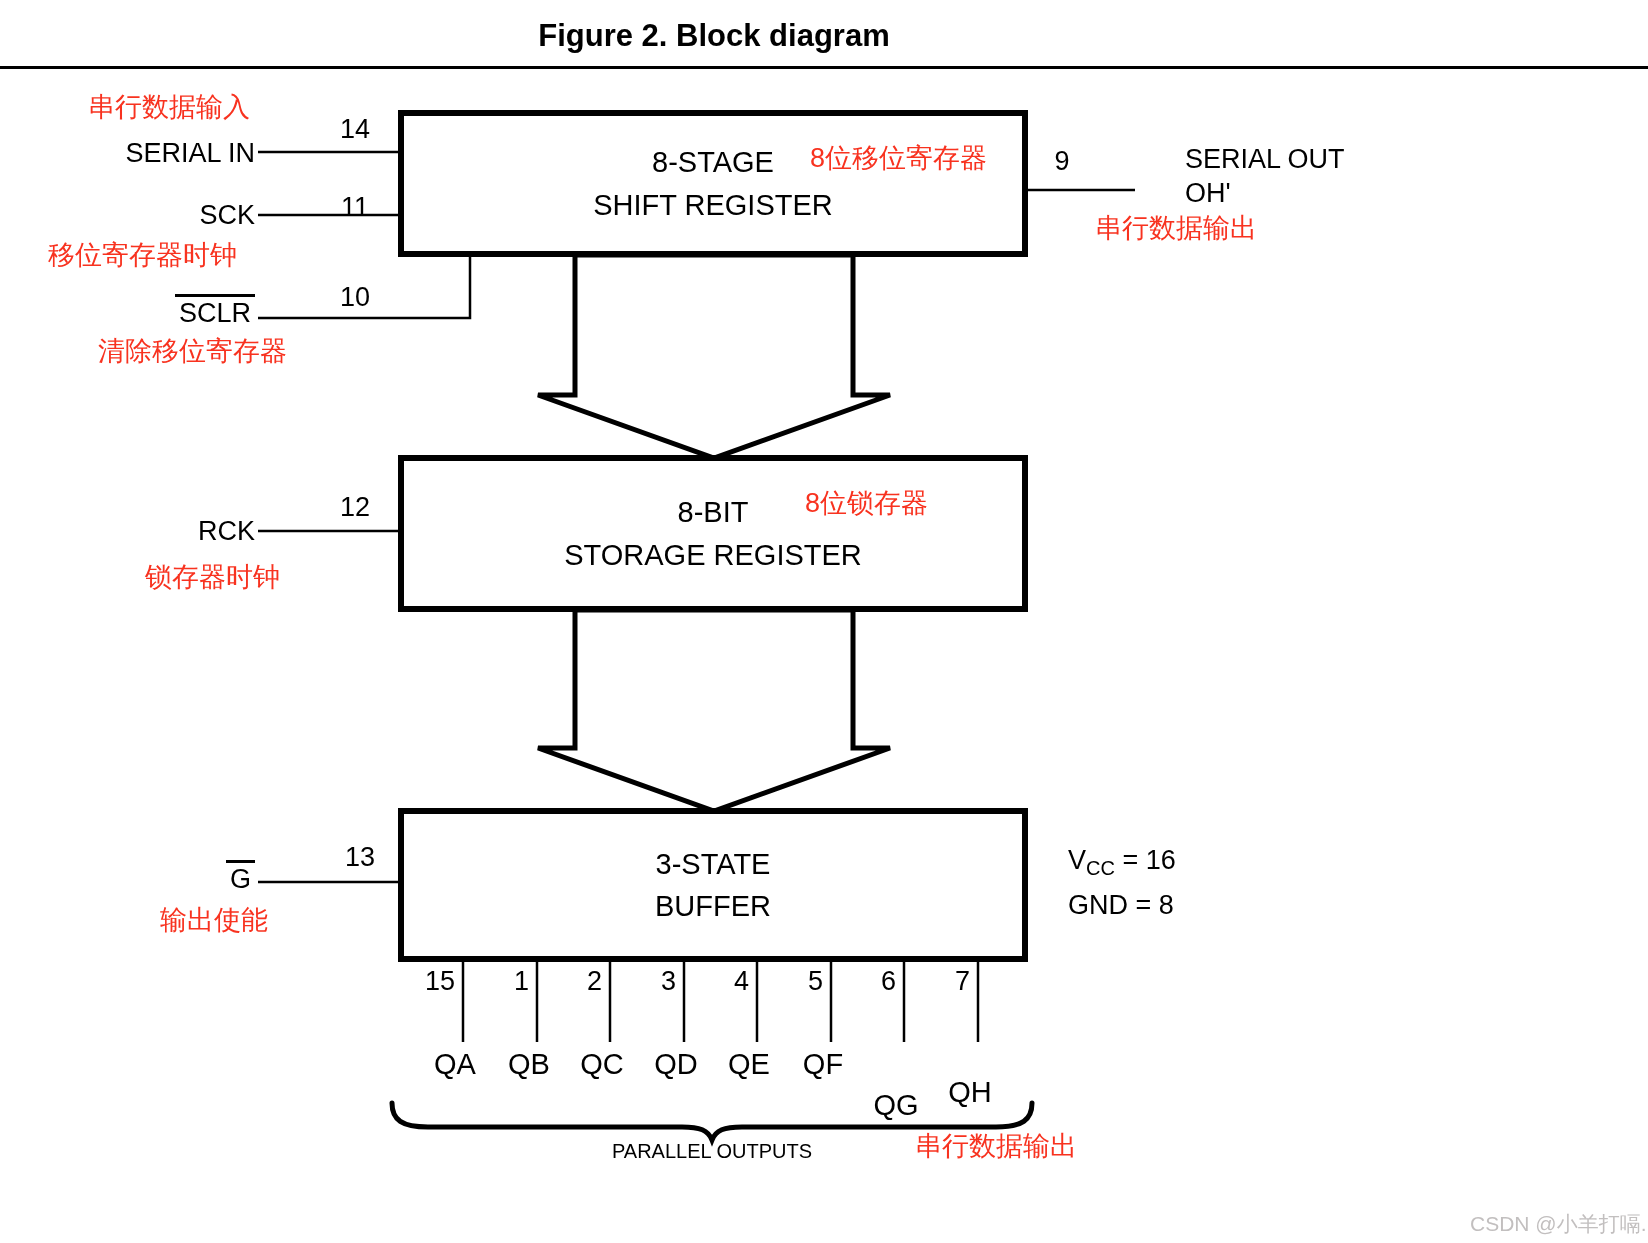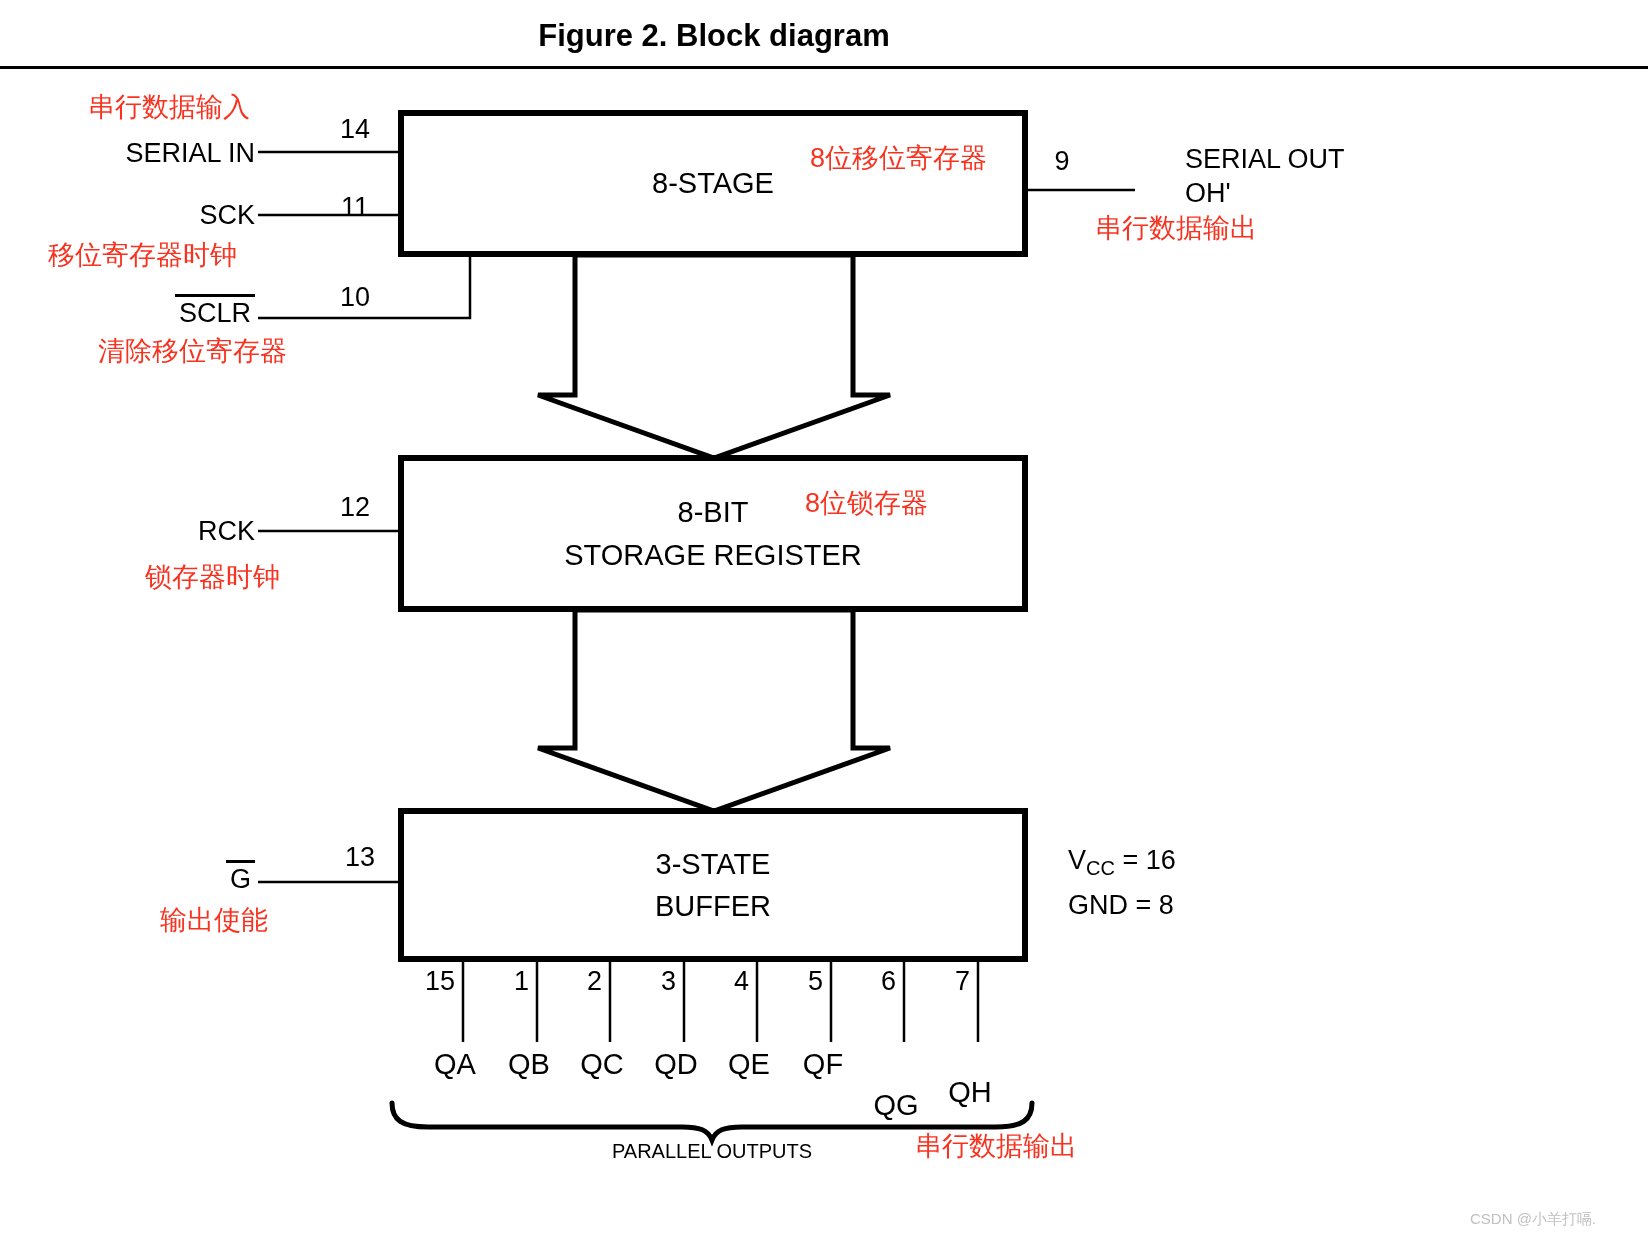--- a/index.html
+++ b/index.html
@@ -16,21 +16,21 @@
   .rule{top:66px;left:0;width:1648px;height:3px;background:var(--ink);}
   .blk{background:#fff;border:6px solid var(--ink);display:flex;flex-direction:column;
        justify-content:center;align-items:center;font-size:29px;line-height:1.45;z-index:2;}
   .ovl{display:inline-block;border-top:3px solid var(--ink);padding:2px 4px 0 4px;line-height:1.1;}
   svg.layer{position:absolute;top:0;left:0;z-index:1;}
   .wire{stroke:var(--ink);stroke-width:2.5;fill:none;}
   .arrow{stroke:var(--ink);stroke-width:5;fill:#fff;stroke-linejoin:miter;}
   .brace{stroke:var(--ink);stroke-width:5;fill:none;stroke-linecap:round;}
   .z3{z-index:3;}
   sub.vs{font-size:20px;}
-  .wm{font-size:15px;color:var(--wm);}
+  .wm{font-size:21px;color:var(--wm);}
 </style>
 </head>
 <body>
 
 <div class="canvas">
 
   <div class="abs title">Figure 2. Block diagram</div>
   <div class="abs rule"></div>
 
   <svg class="layer" width="1648" height="1243">
@@ -54,20 +54,21 @@
     <line class="wire" x1="831" y1="958" x2="831" y2="1042"></line>
     <line class="wire" x1="904" y1="958" x2="904" y2="1042"></line>
     <line class="wire" x1="978" y1="958" x2="978" y2="1042"></line>
 
     <path class="brace" d="M392,1103 C392,1120 402,1127 428,1127 L682,1127 C700,1127 708,1130 712,1140
          C716,1130 724,1127 742,1127 L996,1127 C1022,1127 1032,1120 1032,1103"></path>
   </svg>
 
   <div class="abs blk" style="left:398px;top:110px;width:618px;height:135px;">
     <div>8-STAGE</div>
+    <div>SHIFT REGISTER</div>
   </div>
   <div class="abs blk" style="left:398px;top:455px;width:618px;height:145px;">
     <div>8-BIT</div>
     <div>STORAGE REGISTER</div>
   </div>
   <div class="abs blk" style="left:398px;top:808px;width:618px;height:142px;">
     <div>3-STATE</div>
     <div>BUFFER</div>
   </div>
 

